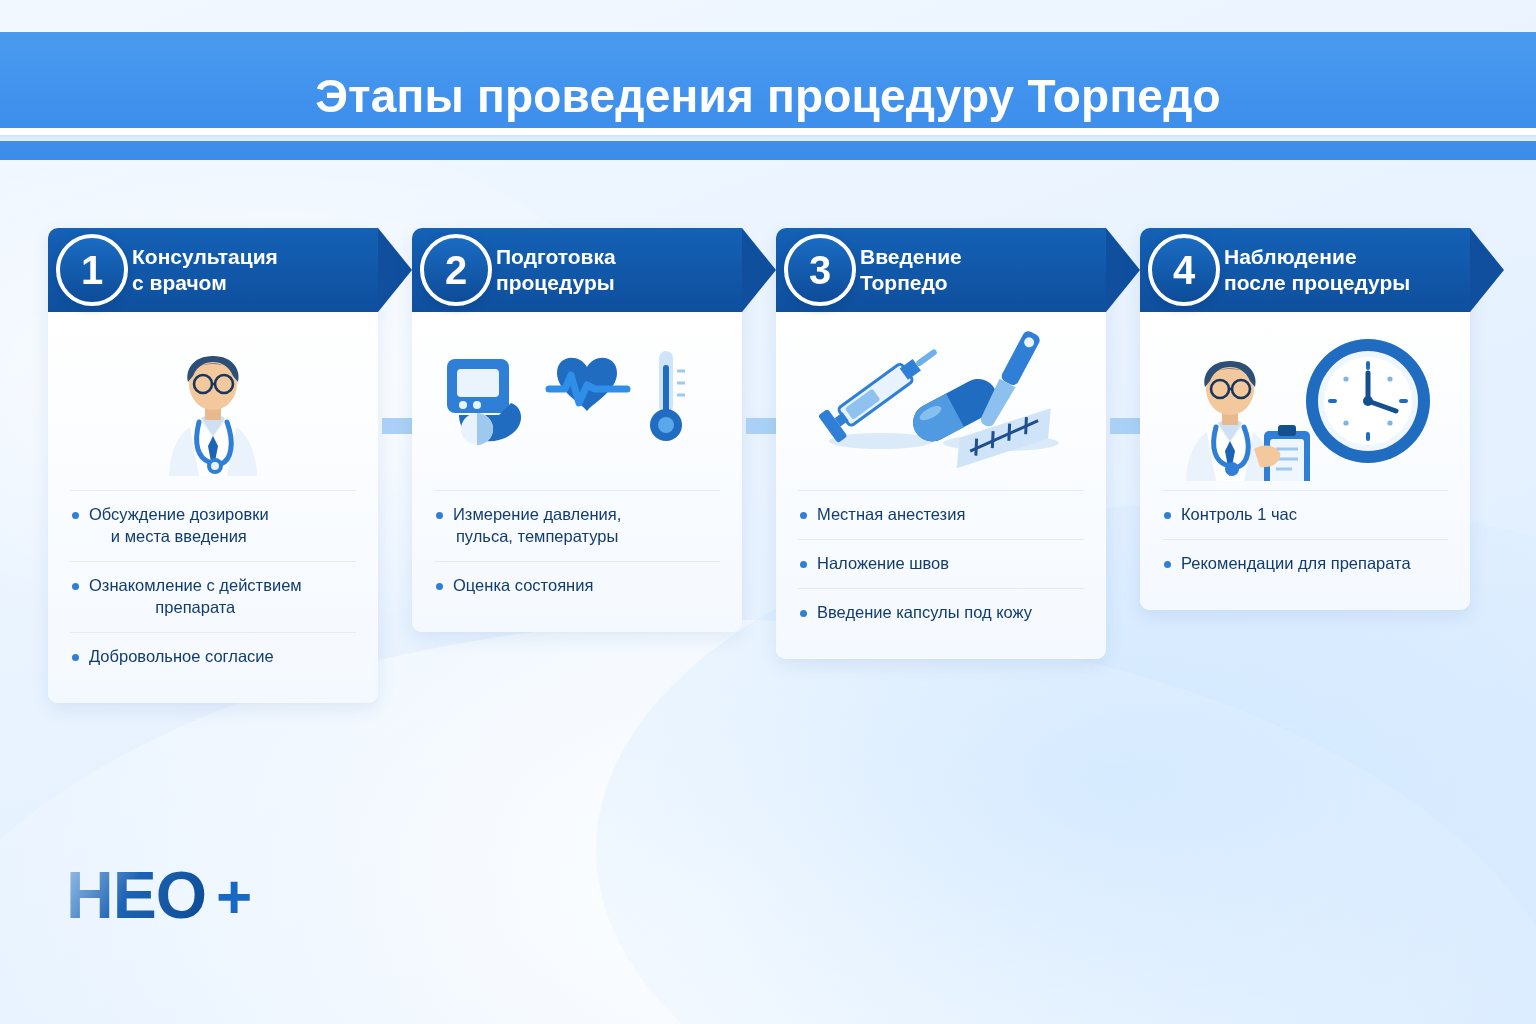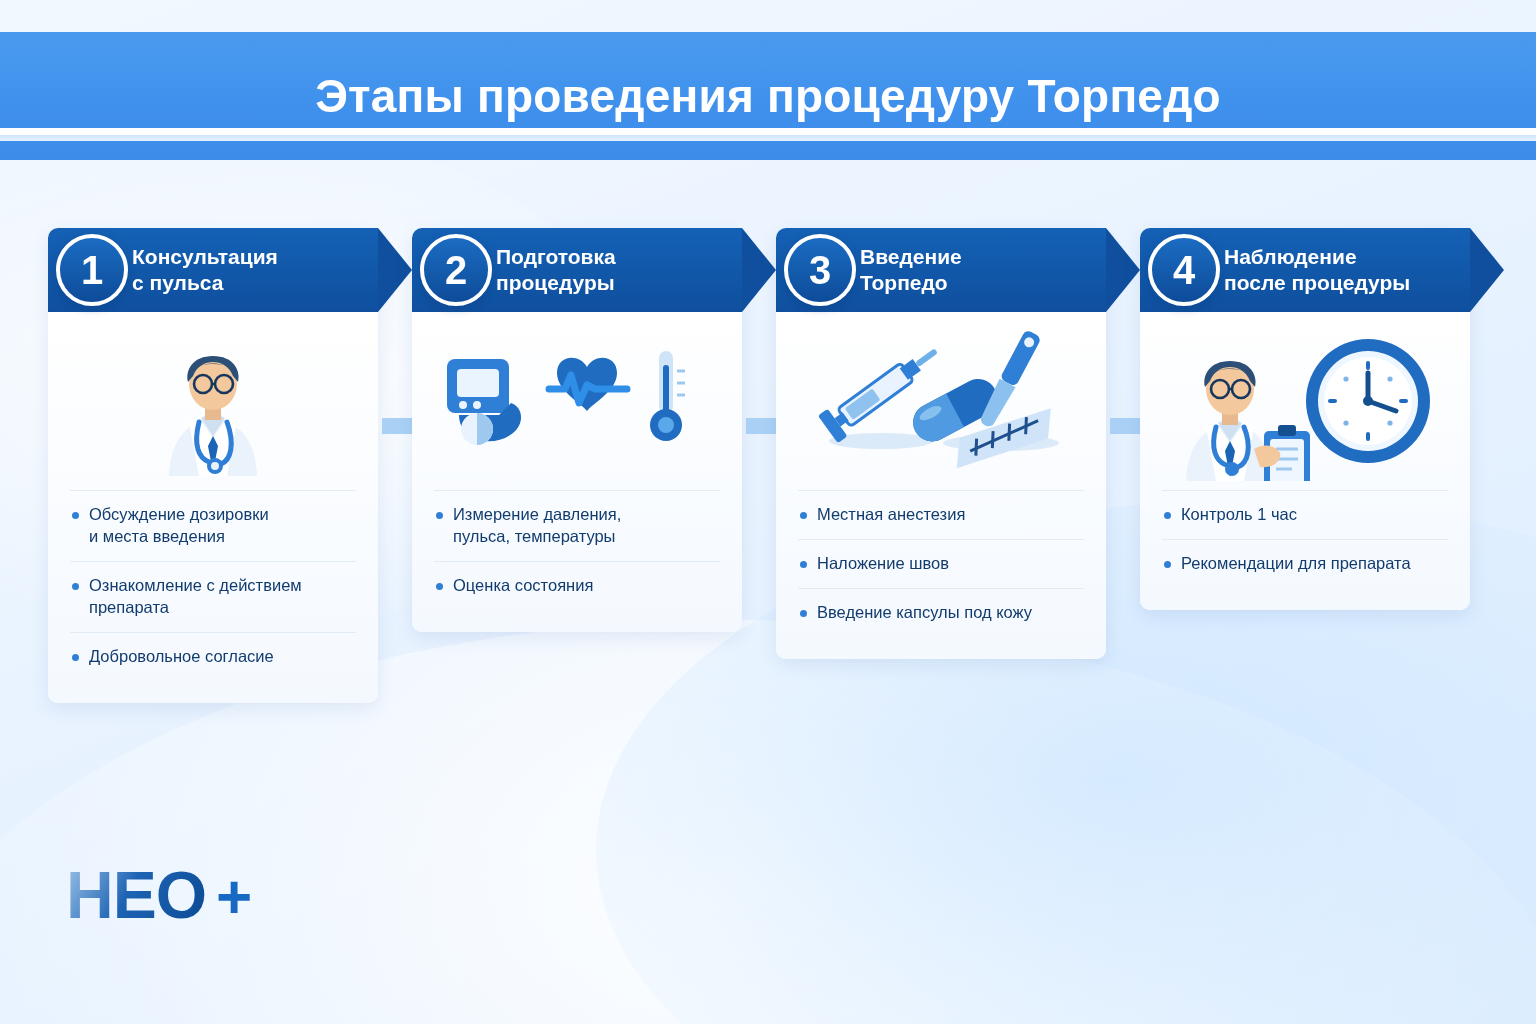--- a/index.html
+++ b/index.html
@@ -157,20 +157,21 @@
     white-space: pre-line;
     z-index: 2;
   }
 
   .step-body {
     background: linear-gradient(180deg, #ffffff 0%, #f4f9ff 100%);
     border-bottom-left-radius: 10px;
     border-bottom-right-radius: 10px;
     border-top-right-radius: 10px;
     padding: 0 0 22px 0;
+    text-align: center;
   }
   .icon-area {
     height: 178px;
     display: flex;
     align-items: center;
     justify-content: center;
   }
   .bullets {
     padding: 0 22px;
   }
@@ -248,21 +249,21 @@
   </div>
   <div class="header-accent"></div>
   <div class="header-accent2"></div>
 
   <div class="steps">
 
     <div class="step-card step-1">
       <div class="step-head">
         <div class="step-num">1</div>
         <div class="step-title">Консультация
-с пульса</div>
+с врачом</div>
       </div>
       <div class="step-body">
         <div class="icon-area">
           <svg width="200" height="150" viewBox="0 0 200 150">
 
             <path d="M56 150 C58 108 78 96 100 92 C122 96 142 108 144 150 Z" fill="#eaf2fb"></path>
             <path d="M86 92 L100 112 L114 92 L124 96 L114 150 L86 150 L76 96 Z" fill="#ffffff"></path>
 
             <path d="M88 92 L100 110 L112 92 L100 86 Z" fill="#cfe0f2"></path>
 

